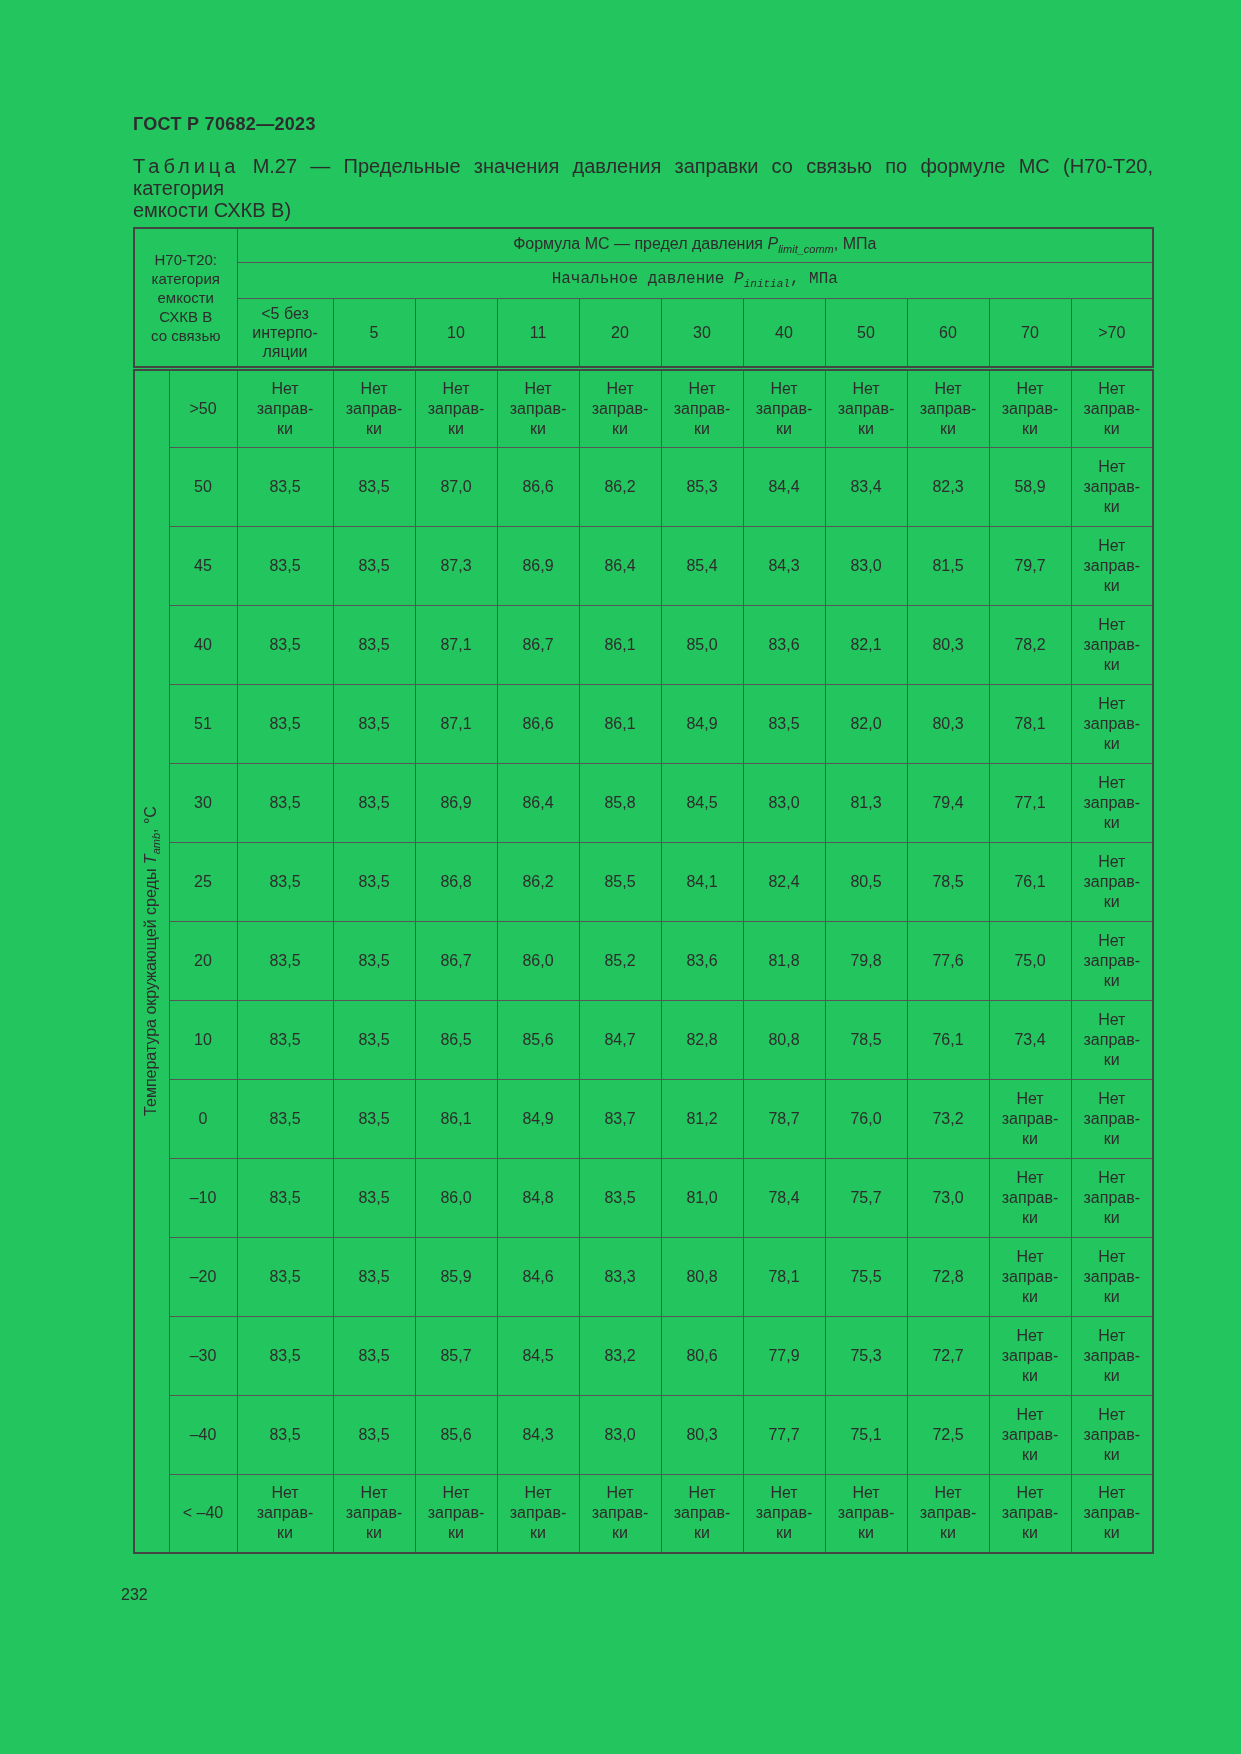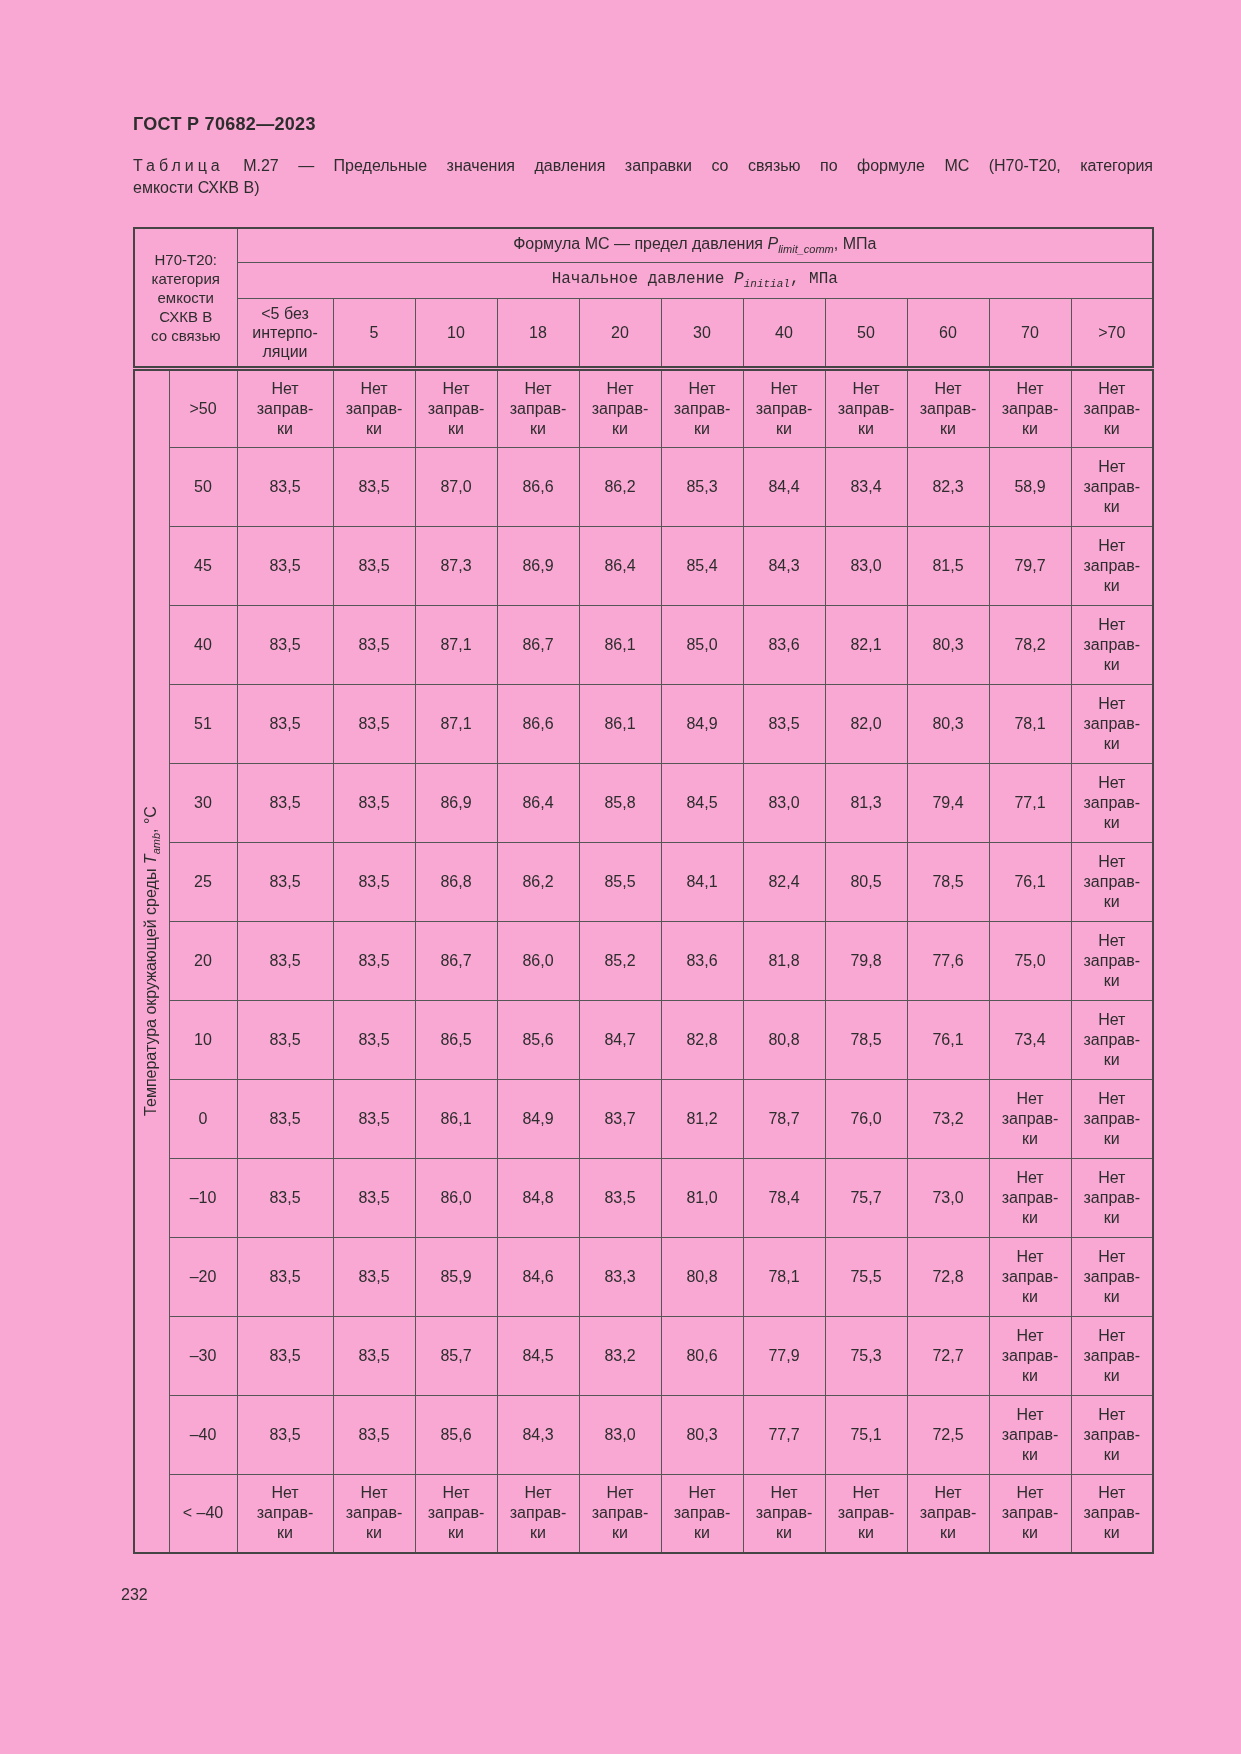--- a/index.html
+++ b/index.html
@@ -1,30 +1,30 @@
 <!DOCTYPE html>
 <html><head>
 <meta charset="utf-8">
 <style>
   * { margin:0; padding:0; box-sizing:border-box; }
   html,body { background:#ffffff; }
   body {
     width:1241px; height:1754px; position:relative;
     font-family:"Liberation Sans", sans-serif; color:#2d2d2d;
   }
-  .page { position:absolute; inset:0; background:#f9a8d4; }
+  .page { position:absolute; inset:0; background:#22c55e; }
 
   .doc-header {
     position:absolute; left:133px; top:114px;
     font-size:18px; font-weight:bold; letter-spacing:.3px;
   }
 
   .caption {
     position:absolute; left:133px; top:155px; width:1020px;
-    font-size:16px; line-height:22px; text-align:justify;
+    font-size:20px; line-height:22px; text-align:justify;
   }
   .cap-line1 { display:inline-block; width:100%; text-align:justify; text-align-last:justify; }
   .cap-label { letter-spacing:4px; }
 
   .tablewrap { position:absolute; left:133px; top:227px; }
   table { border-collapse:collapse; table-layout:fixed; width:1019px; border:2px solid #454545; }
   th, td {
     border:1px solid #565656; white-space:pre-line; text-align:center;
     vertical-align:middle; font-weight:normal; color:#2d2d2d;
   }
@@ -85,21 +85,21 @@
         </tr>
         <tr>
           <th class="ihead" colspan="11"><span>Начальное давление </span><i>P</i><sub><i>initial</i></sub><span>, МПа</span></th>
         </tr>
         <tr>
             <th class="col-h dbl">&lt;5 без
 интерпо-
 ляции</th>
             <th class="col-h dbl">5</th>
             <th class="col-h dbl">10</th>
-            <th class="col-h dbl">18</th>
+            <th class="col-h dbl">11</th>
             <th class="col-h dbl">20</th>
             <th class="col-h dbl">30</th>
             <th class="col-h dbl">40</th>
             <th class="col-h dbl">50</th>
             <th class="col-h dbl">60</th>
             <th class="col-h dbl">70</th>
             <th class="col-h dbl">&gt;70</th>
           </tr>
       </thead>
       <tbody>

